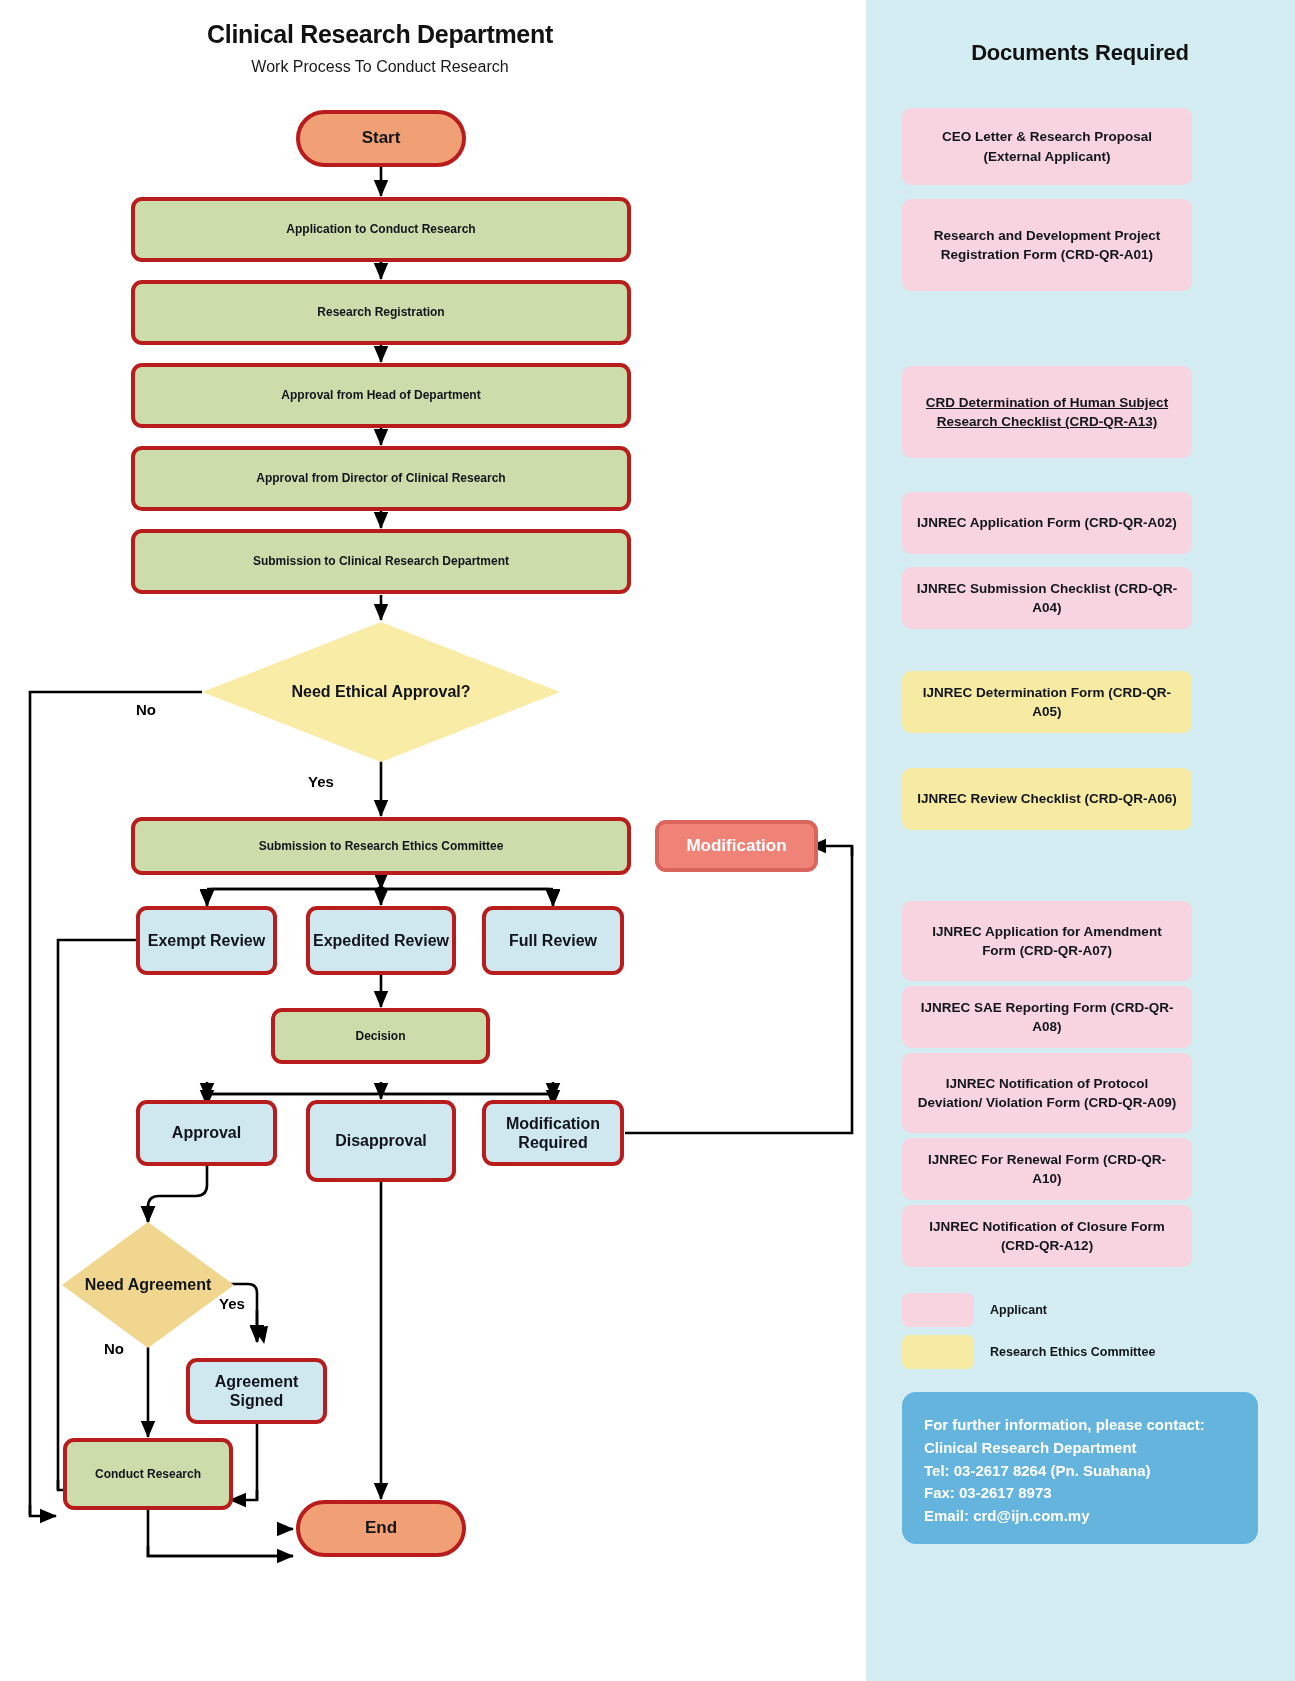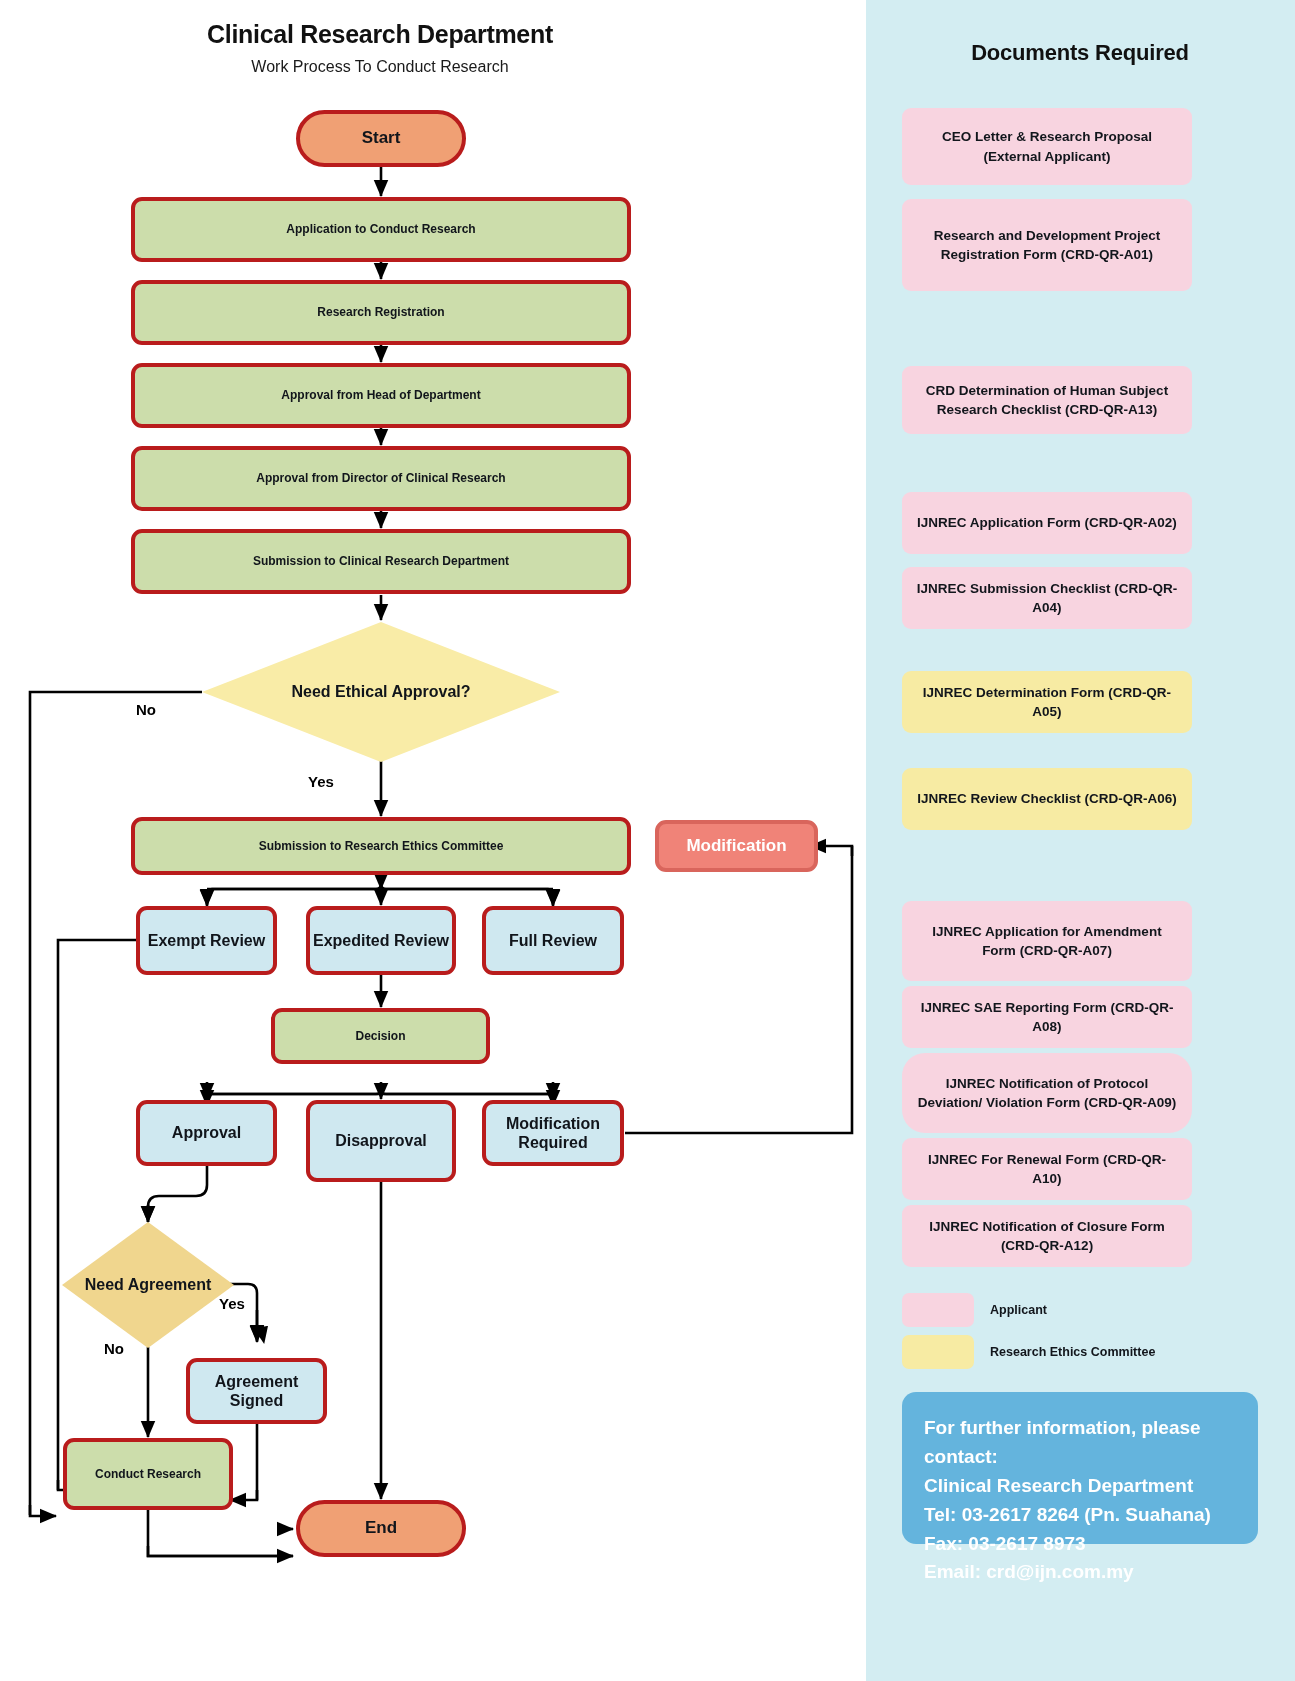--- a/index.html
+++ b/index.html
@@ -43,21 +43,21 @@
   }
   .legend-label {
     margin-left: 16px; font-size: 12.5px; font-weight: 700; color: #12161c; text-align: center;
   }
 
   #contact-box {
     position: absolute; left: 36px; top: 1392px;
     width: 356px; height: 152px;
     background: #64b4dd; border-radius: 14px;
     padding: 22px 22px;
-    color: #ffffff; font-size: 19px; font-weight: 700;
+    color: #ffffff; font-size: 15px; font-weight: 700;
     line-height: 1.52;
   }
   #contact-box div { white-space: pre-wrap; }
 
   
   #flow { position: absolute; left: 0; top: 0; width: 866px; height: 1681px; }
   #wires { position: absolute; left: 0; top: 0; width: 866px; height: 1681px; }
 
   #chart-title {
     position: absolute; left: 0; top: 20px; width: 760px;
@@ -243,28 +243,28 @@
     <div class="node n-process" style="left:63px; top:1438px; width:170px; height:72px;">Conduct Research</div>
 
     <div class="node n-terminal" style="left:296px; top:1500px; width:170px; height:57px;">End</div>
   </div>
 
   <div id="sidebar">
     <div id="sidebar-title">Documents Required</div>
 
     <div class="doc-card doc-applicant" style="top:108px; height:77px;">CEO Letter &amp; Research Proposal (External Applicant)</div>
     <div class="doc-card doc-applicant" style="top:199px; height:92px;">Research and Development Project Registration Form (CRD-QR-A01)</div>
-    <div class="doc-card doc-applicant" style="top:366px; height:68px;">CRD Determination of Human Subject Research Checklist (CRD-QR-A13)</div>
+    <div class="doc-card doc-applicant" style="top:366px; height:92px;text-decoration:underline;">CRD Determination of Human Subject Research Checklist (CRD-QR-A13)</div>
     <div class="doc-card doc-applicant" style="top:492px; height:62px;">IJNREC Application Form (CRD-QR-A02)</div>
     <div class="doc-card doc-applicant" style="top:567px; height:62px;">IJNREC Submission Checklist (CRD-QR-A04)</div>
     <div class="doc-card doc-rec" style="top:671px; height:62px;">IJNREC Determination Form (CRD-QR-A05)</div>
     <div class="doc-card doc-rec" style="top:768px; height:62px;">IJNREC Review Checklist (CRD-QR-A06)</div>
     <div class="doc-card doc-applicant" style="top:901px; height:80px;">IJNREC Application for Amendment Form (CRD-QR-A07)</div>
     <div class="doc-card doc-applicant" style="top:986px; height:62px;">IJNREC SAE Reporting Form (CRD-QR-A08)</div>
-    <div class="doc-card doc-applicant" style="top:1053px; height:80px;border-radius:23px;">IJNREC Notification of Protocol Deviation/ Violation Form (CRD-QR-A09)</div>
+    <div class="doc-card doc-applicant" style="top:1053px; height:80px;">IJNREC Notification of Protocol Deviation/ Violation Form (CRD-QR-A09)</div>
     <div class="doc-card doc-applicant" style="top:1138px; height:62px;">IJNREC For Renewal Form (CRD-QR-A10)</div>
     <div class="doc-card doc-applicant" style="top:1205px; height:62px;">IJNREC Notification of Closure Form (CRD-QR-A12)</div>
 
     <div class="legend-row" style="top:1293px;">
       <div class="legend-swatch" style="background:#f8d4e0;"></div>
       <div class="legend-label">Applicant</div>
     </div>
     <div class="legend-row" style="top:1335px;">
       <div class="legend-swatch" style="background:#f7eba3;"></div>
       <div class="legend-label">Research Ethics Committee</div>

